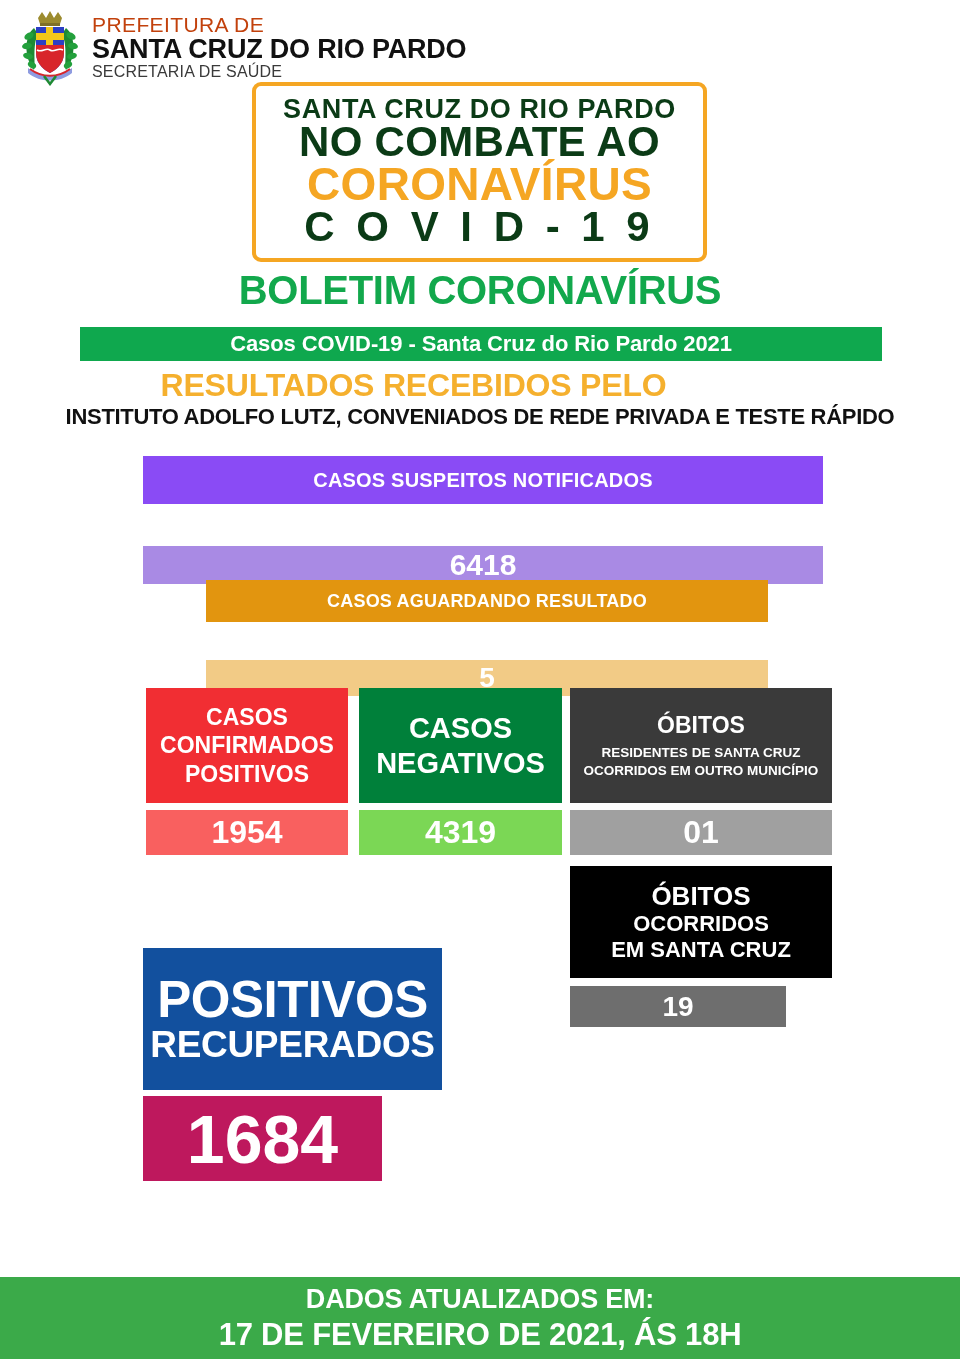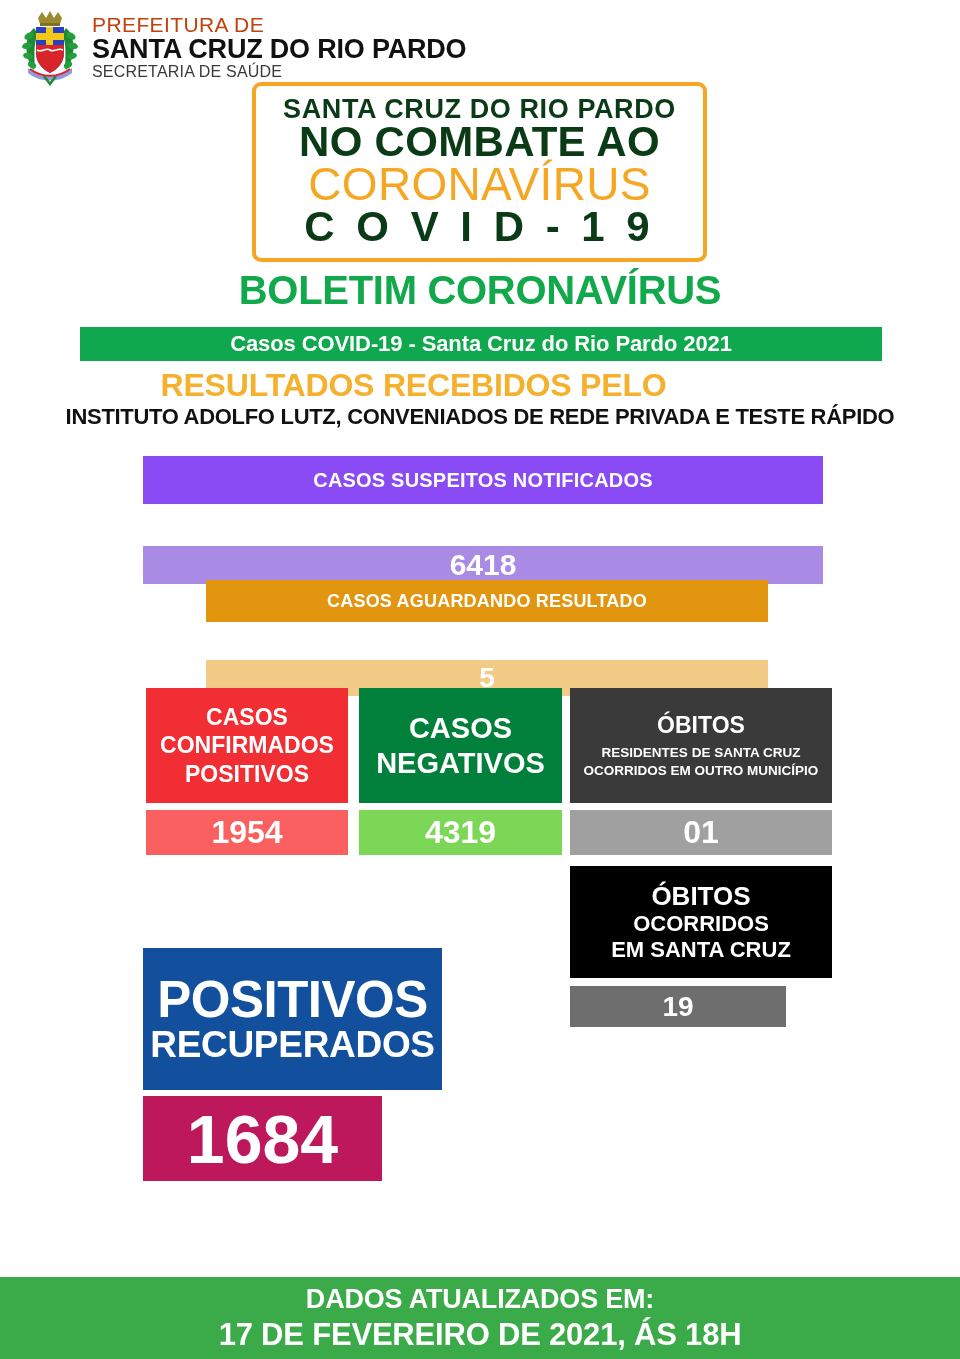--- a/index.html
+++ b/index.html
@@ -19,21 +19,21 @@
   .l3 { font-size:16px; color:#3a3a3a; letter-spacing:.2px; margin-top:1px; }
 
   
   .title-box {
     position:absolute; left:252px; top:82px; width:455px; height:180px;
     border:4px solid #F5A623; border-radius:9px; background:#ffffff;
     display:flex; flex-direction:column; align-items:center; justify-content:center;
   }
   .tb1 { font-size:27px; font-weight:bold; color:#0B3B16; letter-spacing:.6px; line-height:1.05; }
   .tb2 { font-size:42px; font-weight:bold; color:#0B3B16; letter-spacing:.3px; line-height:1.02; margin-top:-2px; }
-  .tb3 { font-size:46px; font-weight:normal; color:#F5A623; letter-spacing:.3px; line-height:1.02; margin-top:-3px; }
+  .tb3 { font-size:46px; font-weight:bold; color:#F5A623; letter-spacing:.3px; line-height:1.02; margin-top:-3px; }
   .tb4 { font-size:42px; font-weight:bold; color:#0B3B16; letter-spacing:5px; line-height:1.02; margin-top:-2px; }
 
   
   .boletim {
     position:absolute; left:0; top:268px; width:960px; text-align:center;
     font-size:40px; font-weight:bold; color:#12A84C; letter-spacing:-.3px;
   }
 
   
   .casos-bar {

